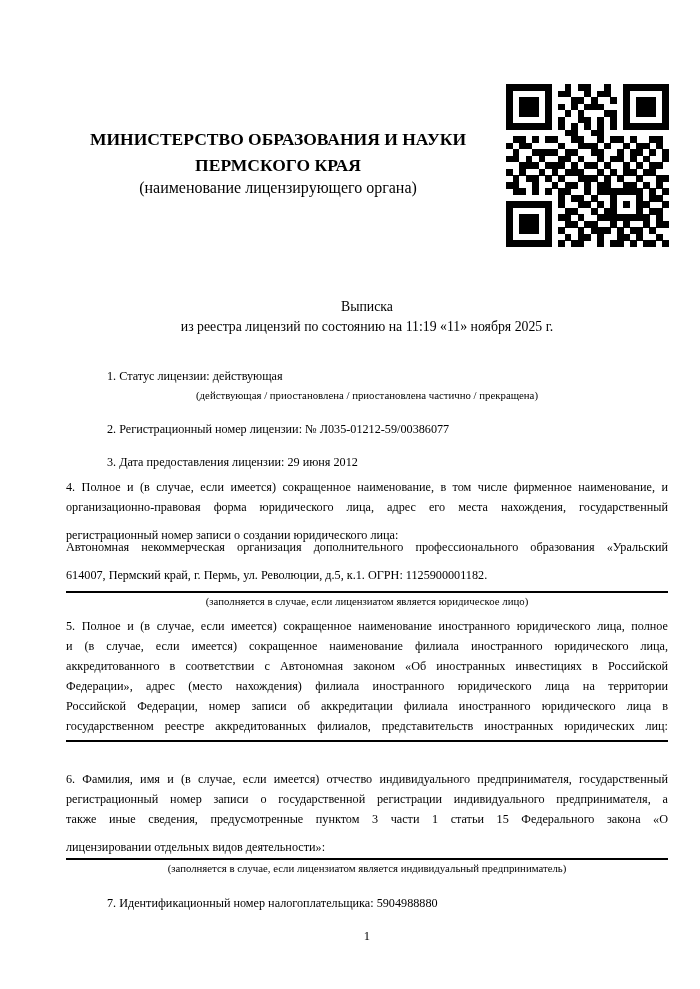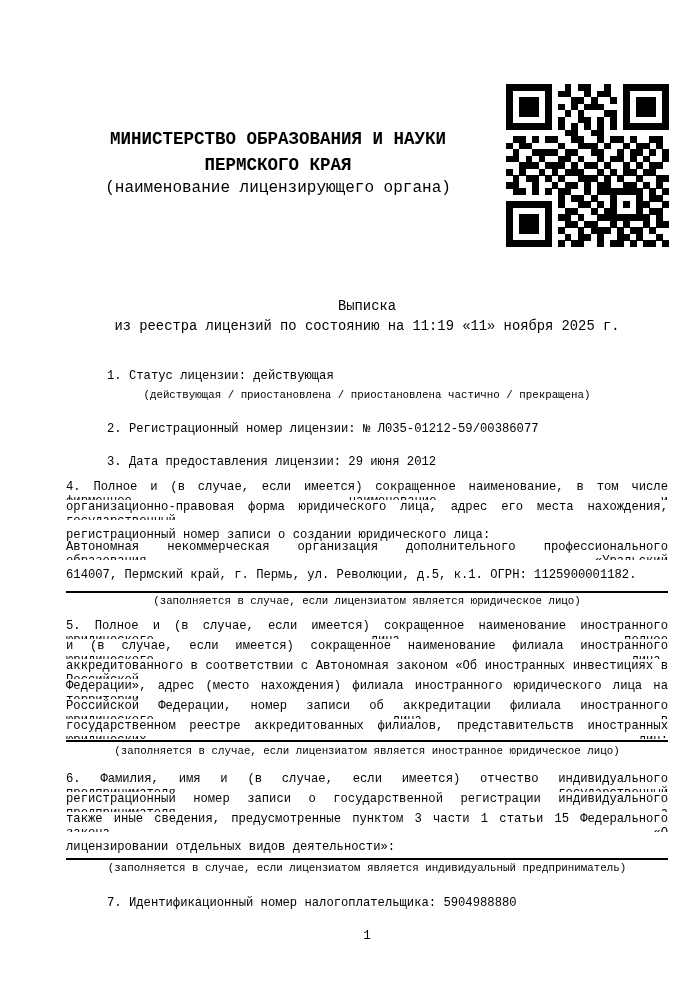--- a/index.html
+++ b/index.html
@@ -2,21 +2,21 @@
 <html><head>
 <meta charset="utf-8">
 <style>
   html, body { margin: 0; padding: 0; background: #ffffff; }
   .page {
     position: relative;
     width: 700px;
     height: 989px;
     background: #ffffff;
     color: #000000;
-    font-family: Liberation Mono, monospace;
+    font-family: Liberation Serif, serif;
     overflow: hidden;
   }
   .abs { position: absolute; }
 
   
   .header {
     left: 66px; top: 126px; width: 424px;
     text-align: center;
   }
   .header .h1 {
@@ -448,21 +448,20 @@
 
   <div class="abs para" style="top:619px">
       <div class="pline">5. Полное и (в случае, если имеется) сокращенное наименование иностранного юридического лица, полное</div>
       <div class="pline">и (в случае, если имеется) сокращенное наименование филиала иностранного юридического лица,</div>
       <div class="pline">аккредитованного в соответствии с Автономная законом «Об иностранных инвестициях в Российской</div>
       <div class="pline">Федерации», адрес (место нахождения) филиала иностранного юридического лица на территории</div>
       <div class="pline">Российской Федерации, номер записи об аккредитации филиала иностранного юридического лица в</div>
       <div class="pline">государственном реестре аккредитованных филиалов, представительств иностранных юридических лиц:</div>
     </div>
   <div class="abs rule" style="top:740px"></div>
-  <div class="abs fieldcap" style="top:744px">(заполняется в случае, если лицензиатом является иностранное юридическое лицо)</div>
 
   <div class="abs para" style="top:772px">
       <div class="pline">6. Фамилия, имя и (в случае, если имеется) отчество индивидуального предпринимателя, государственный</div>
       <div class="pline">регистрационный номер записи о государственной регистрации индивидуального предпринимателя, а</div>
       <div class="pline">также иные сведения, предусмотренные пунктом 3 части 1 статьи 15 Федерального закона «О</div>
       <div class="pline pline-last">лицензировании отдельных видов деятельности»:</div>
     </div>
   <div class="abs rule" style="top:858px"></div>
   <div class="abs fieldcap" style="top:861px">(заполняется в случае, если лицензиатом является индивидуальный предприниматель)</div>
 

